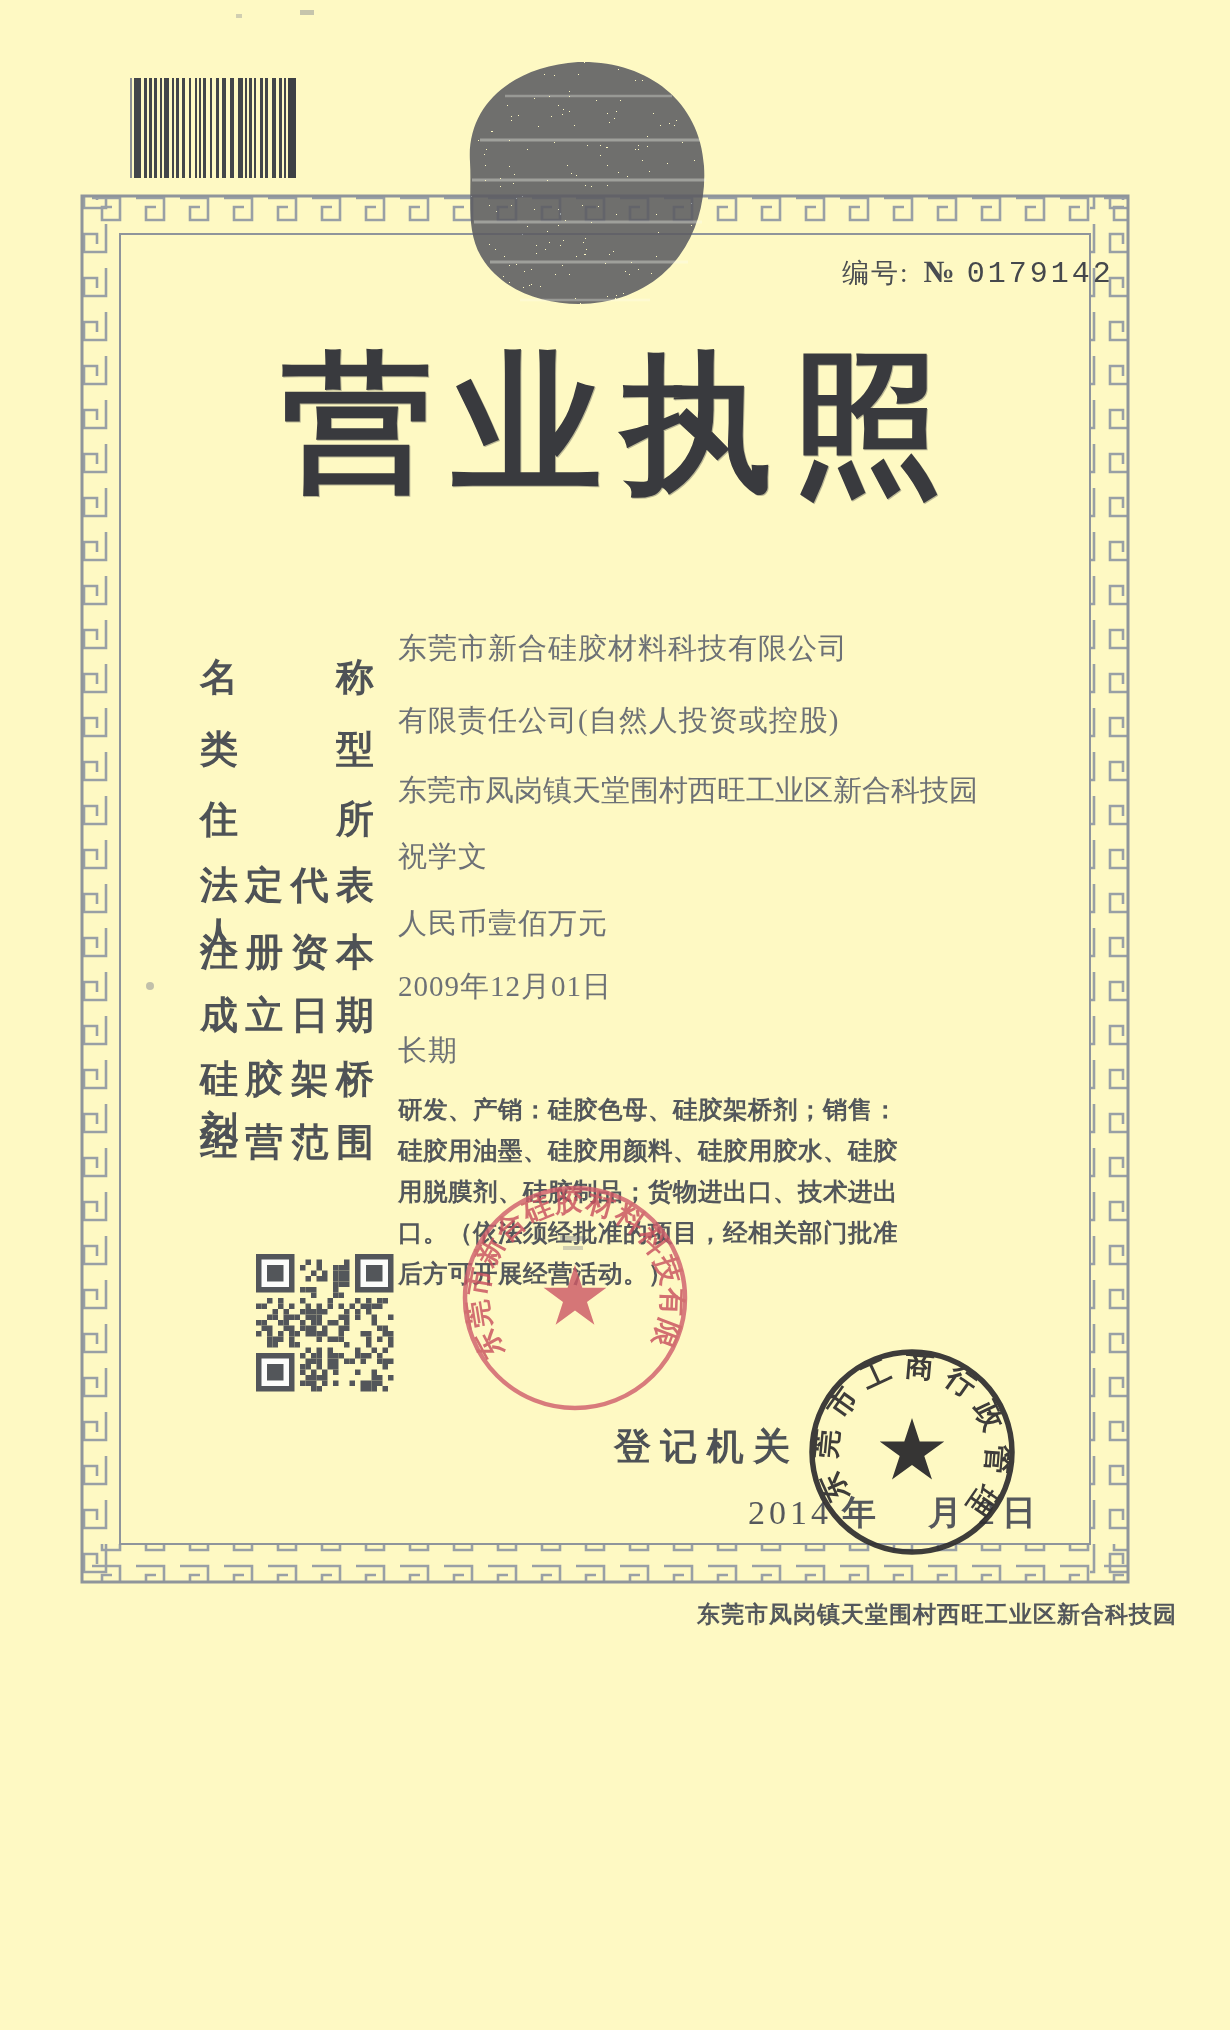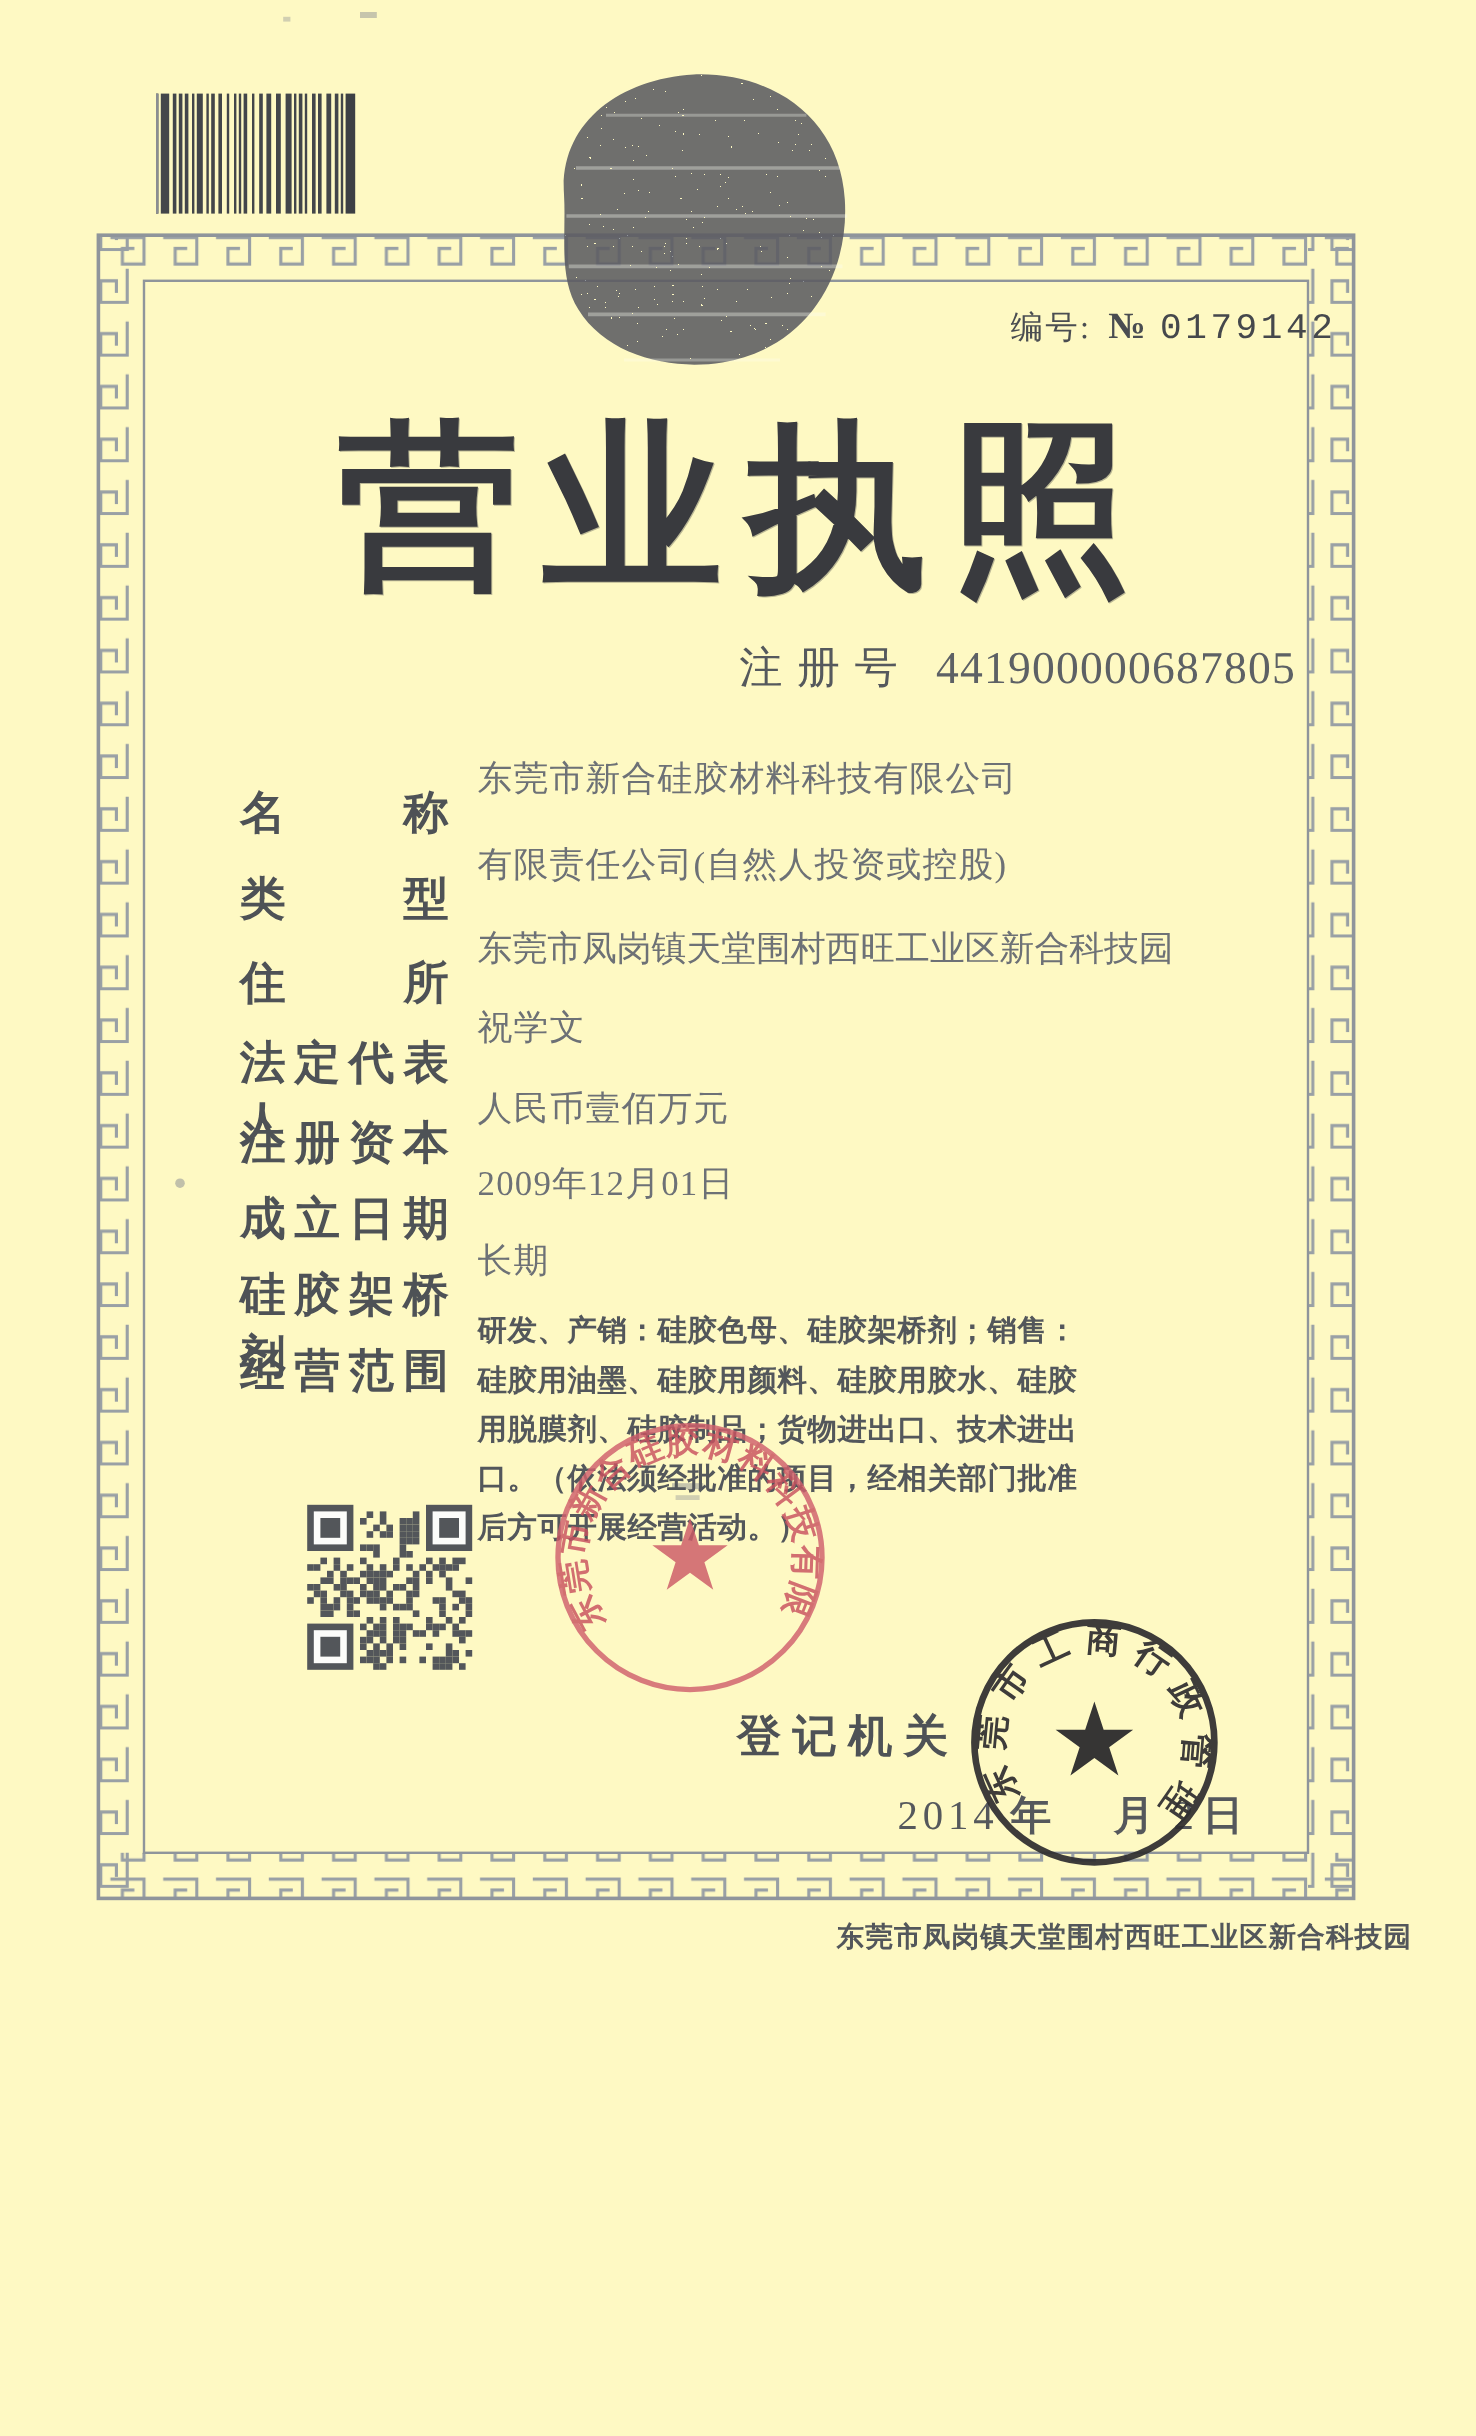--- a/index.html
+++ b/index.html
@@ -330,24 +330,20 @@
       <rect x="563" y="1246" width="20" height="4" opacity=".4"></rect>
     </g>
   </svg>
 
   <div class="abs serial">
     <span>编号:</span><span class="nosign">№</span><span class="num">0179142</span>
   </div>
 
   <div class="abs doc-title">营业执照</div>
 
-  <div class="abs regno-row">
-    <span class="regno-label">注册号</span>
-    <span class="regno-value">441900000687805</span>
-  </div>
 
   <div class="frow" style="top:620px">
     <div class="flabel">名称</div>
     <div class="fvalue">东莞市新合硅胶材料科技有限公司</div>
   </div>
   <div class="frow" style="top:692px">
     <div class="flabel">类型</div>
     <div class="fvalue">有限责任公司(自然人投资或控股)</div>
   </div>
   <div class="frow" style="top:762px">

